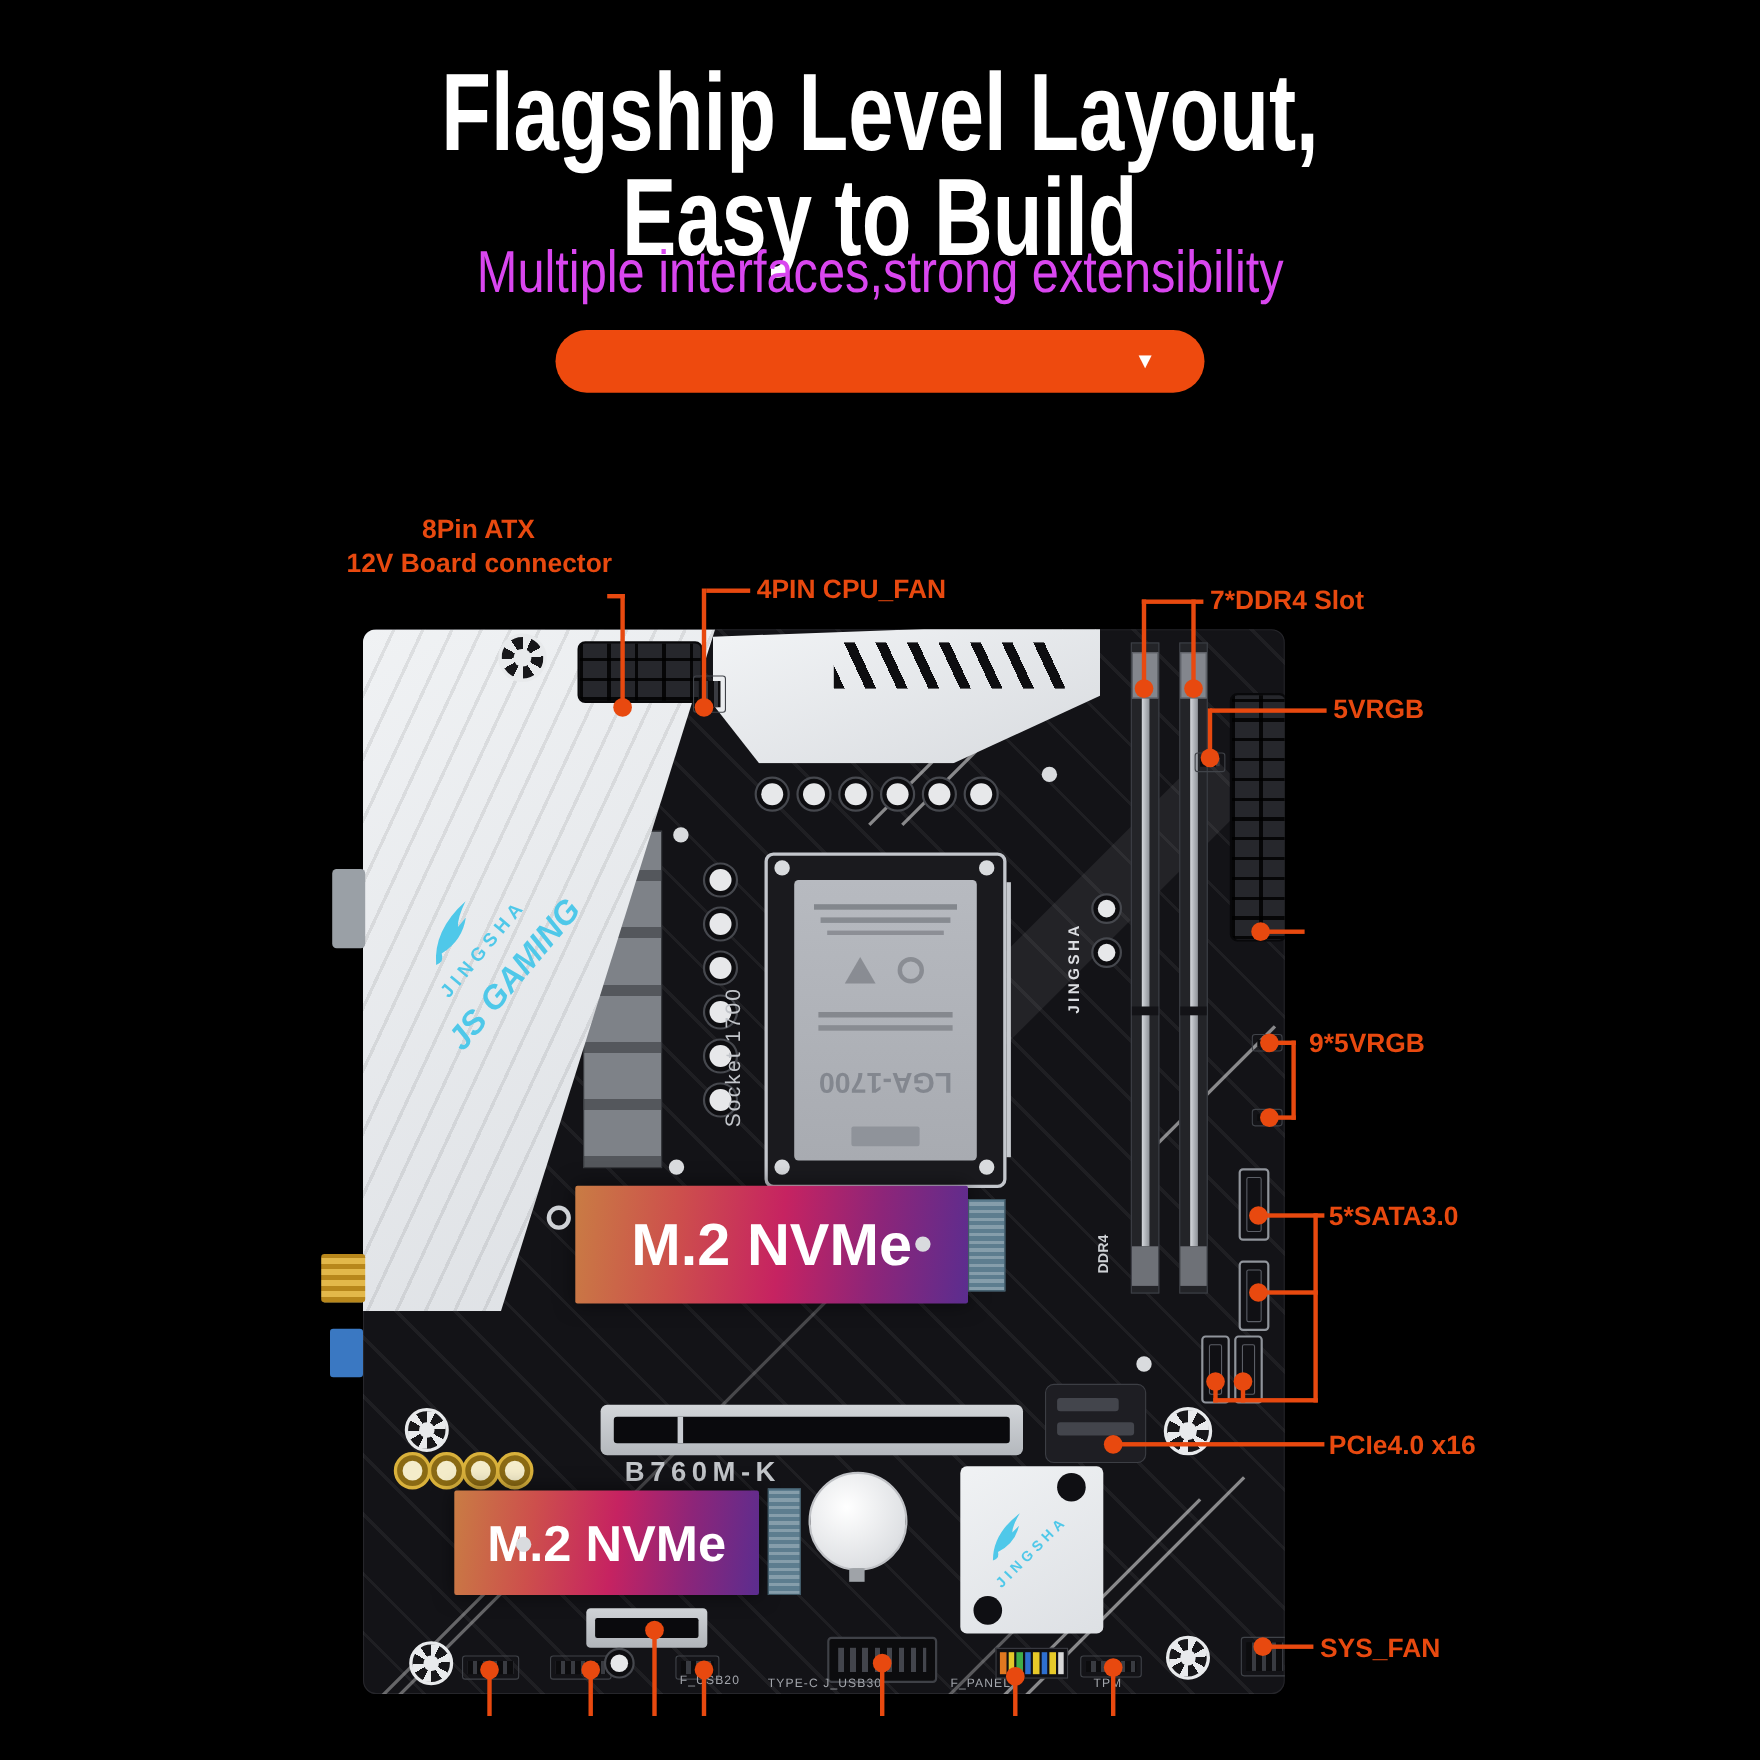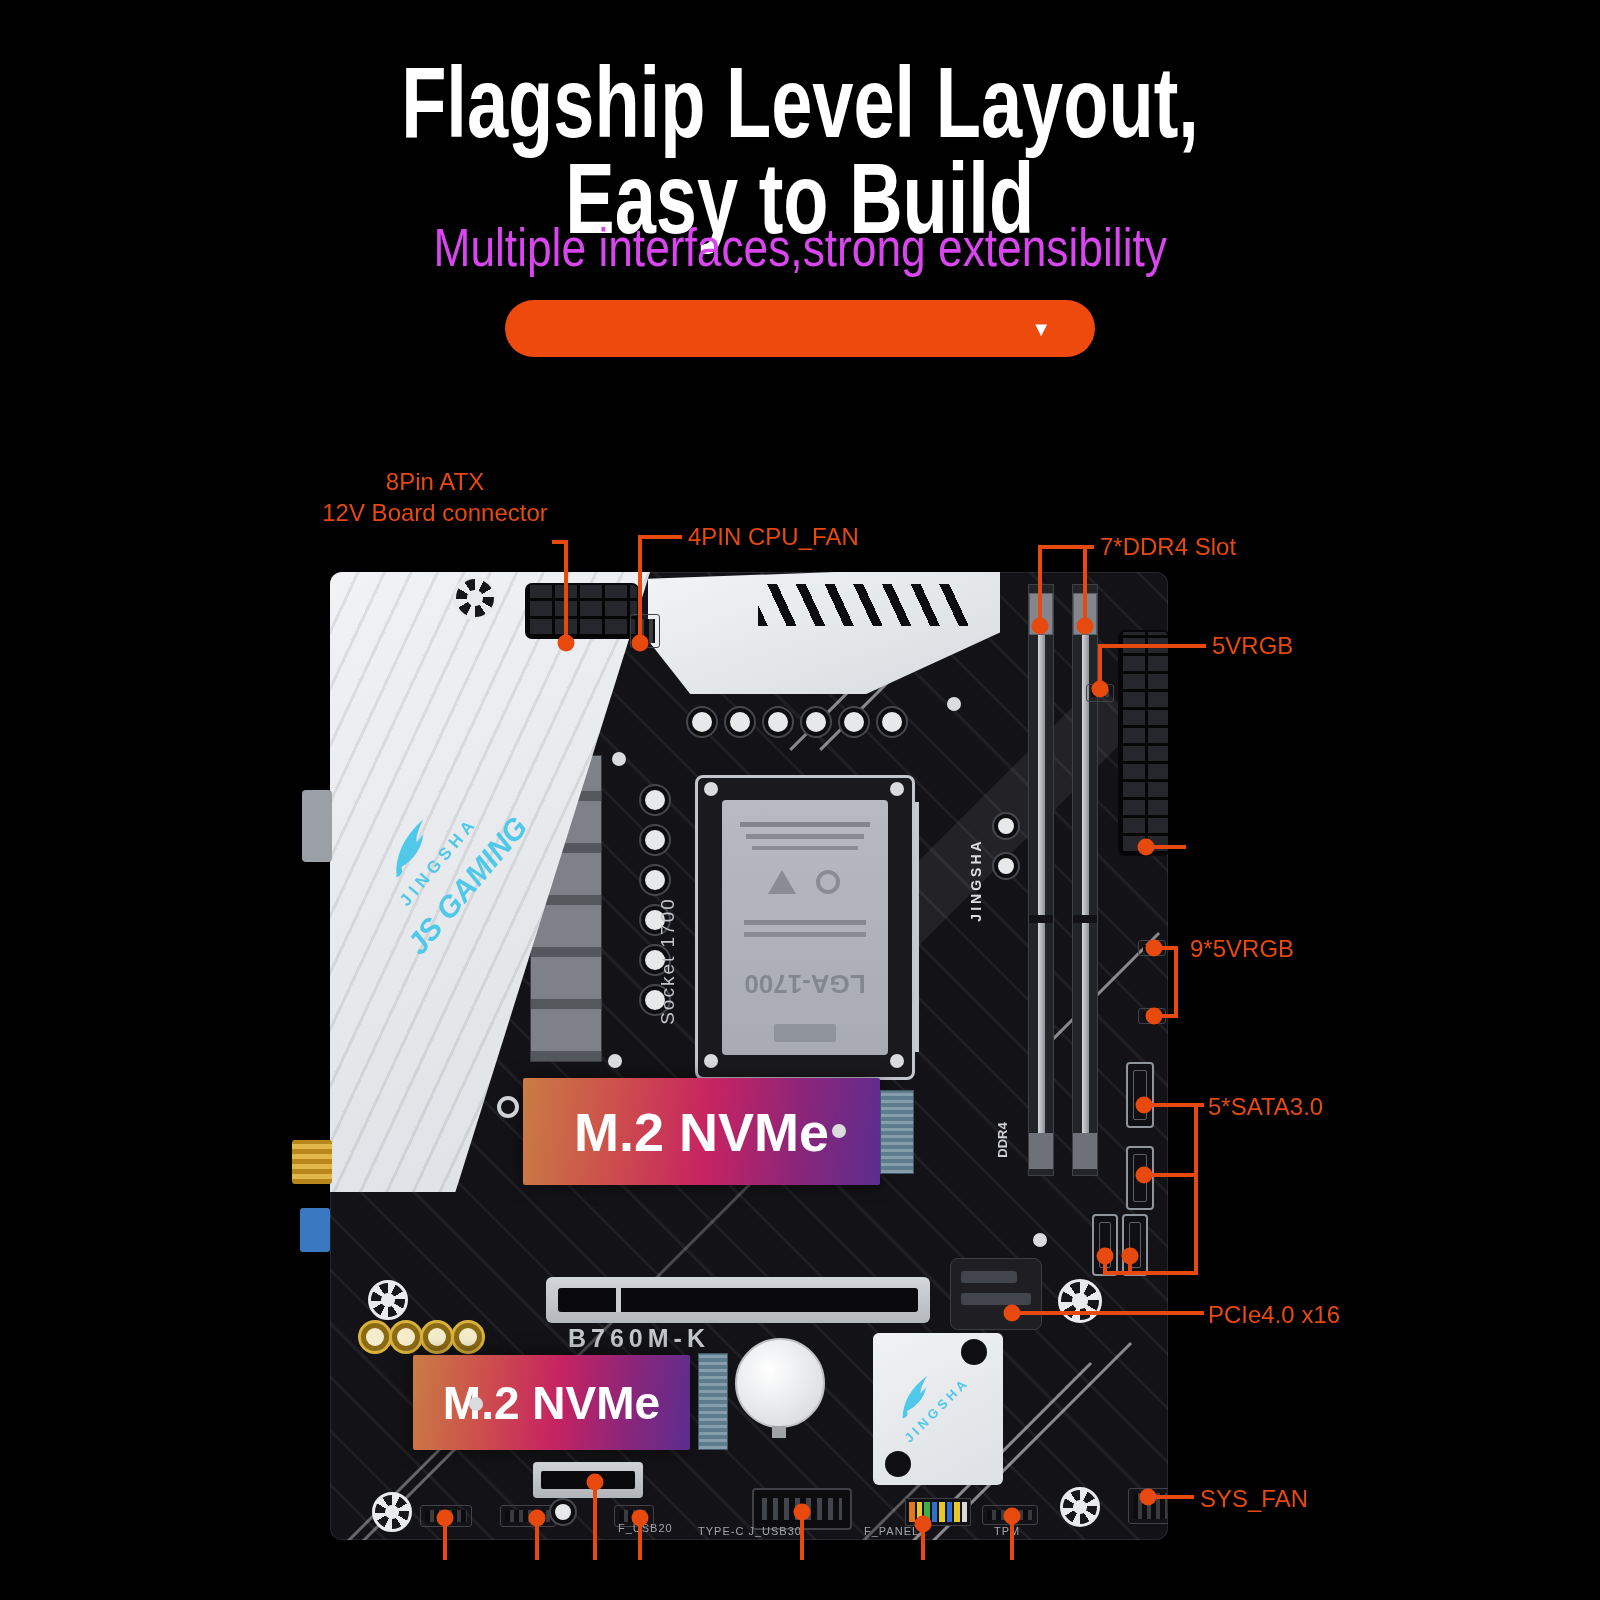--- a/index.html
+++ b/index.html
@@ -41,21 +41,21 @@
   .ddr .contact{position:absolute;left:9px;top:50px;bottom:42px;width:7px;background:linear-gradient(90deg,#d4d7dc,#8e9298);}
   .ddr .latch-t{position:absolute;left:0;top:8px;width:100%;height:42px;background:#83868d;border:1px solid #5c5f66;box-sizing:border-box;}
   .ddr .latch-b{position:absolute;left:0;bottom:6px;width:100%;height:36px;background:#6e7177;}
   .ddr .notch{position:absolute;left:0;top:330px;width:100%;height:8px;background:#131317;}
   .pingrid{background:#26272c;border:2px solid #08080a;border-radius:7px;
            background-image:repeating-linear-gradient(0deg,rgba(0,0,0,.85) 0 3px,transparent 3px 18px),
                             repeating-linear-gradient(90deg,rgba(0,0,0,.85) 0 3px,transparent 3px 25px);box-sizing:border-box;}
   
   .cl{position:absolute;background:#e8490f;z-index:40;}
   .cd{position:absolute;width:17px;height:17px;border-radius:50%;background:#e8490f;transform:translate(-50%,-50%);z-index:41;}
-  .clabel{position:absolute;color:#e8490f;font-weight:normal;font-size:24px;line-height:1.3;white-space:nowrap;z-index:42;}
+  .clabel{position:absolute;color:#e8490f;font-weight:bold;font-size:24px;line-height:1.3;white-space:nowrap;z-index:42;}
   .cyan{color:#4fc8e9;}
 </style>
 </head>
 <body>
 
 <div id="stage">
 
   <div class="title-row" style="top:52px;"><span class="tx">Flagship Level Layout,</span></div>
   <div class="title-row" style="top:148px;"><span class="tx">Easy to Build</span></div>
   <div class="subtitle-row" style="top:216px;"><span class="tx">Multiple interfaces,strong extensibility</span></div>

